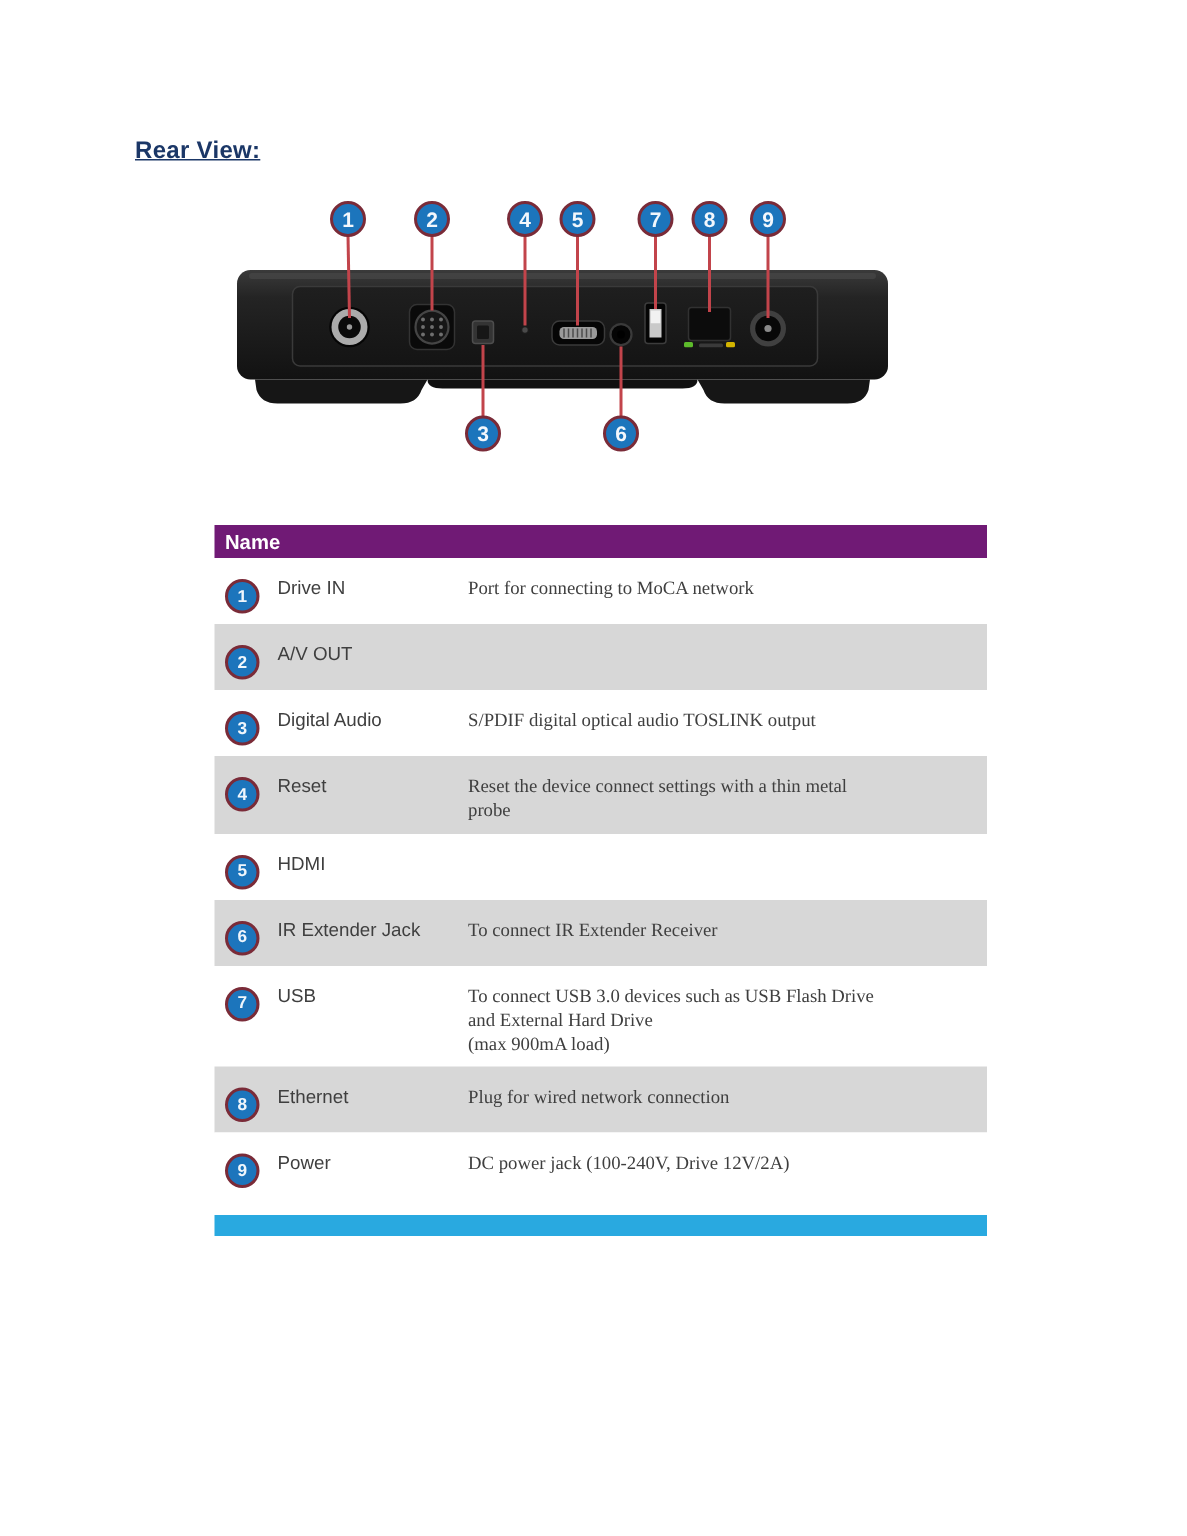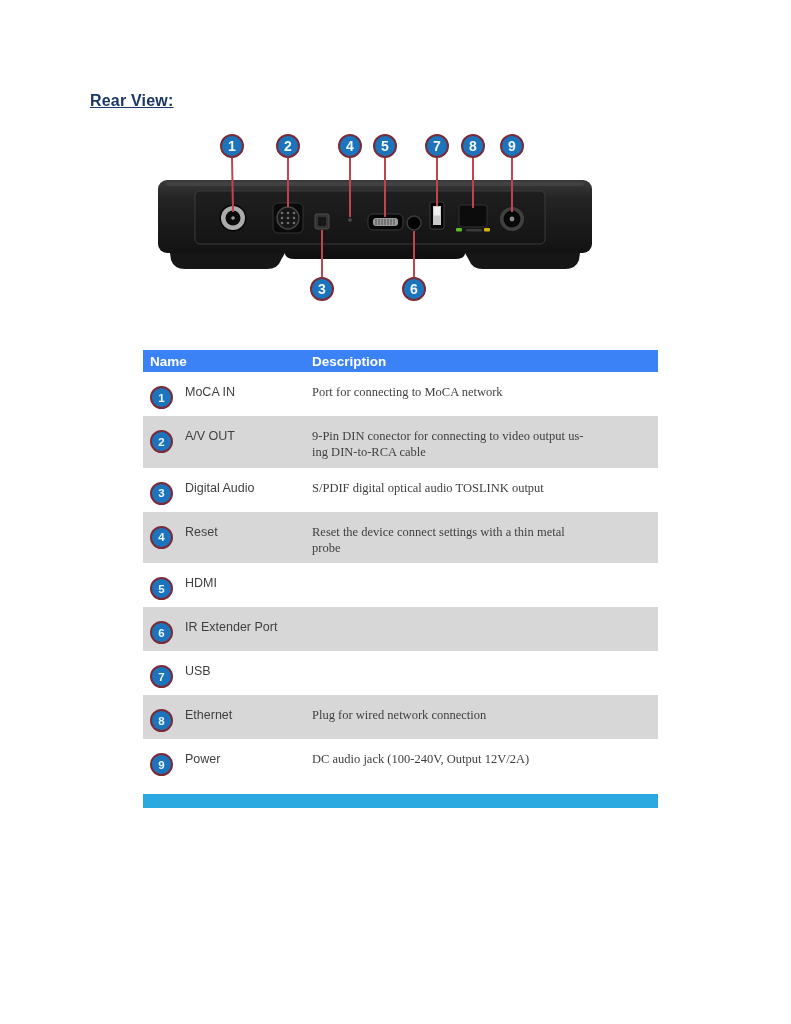--- a/index.html
+++ b/index.html
@@ -11,21 +11,21 @@
     font-size:16px;font-weight:bold;color:#1B3767;
     text-decoration:underline;letter-spacing:.2px;
   }
 
   .figure-wrap{position:absolute;left:150px;top:128px;width:450px;height:180px;}
 
   
   .ports-table{position:absolute;left:143px;top:350px;width:515px;font-size:12.5px;color:#3F3F3F;}
   .t-header{
     display:grid;grid-template-columns:162px 1fr;align-items:center;
-    height:22px;background:#3b82f6;color:#ffffff;font-weight:bold;font-size:13.5px;
+    height:22px;background:#701a75;color:#ffffff;font-weight:bold;font-size:13.5px;
     padding-left:7px;box-sizing:border-box;
   }
   .t-row{
     display:grid;grid-template-columns:35px 127px 1fr;
     padding:7px 6px 7px 7px;box-sizing:border-box;min-height:42px;
   }
   .t-row.gray{background:#D7D7D7;}
   .t-row.white{background:#ffffff;}
   .num-badge{
     width:19px;height:19px;border-radius:50%;
@@ -170,34 +170,31 @@
           <text x="264" y="166">6</text>
         </g>
       </g>
     </svg>
   </div>
 
   <div class="ports-table">
 
     <div class="t-header">
       <div>Name</div>
-      <div>Description</div>
     </div>
 
     <div class="t-row white">
       <span class="num-badge">1</span>
-      <div class="cell-name">MoCA IN</div>
+      <div class="cell-name">Drive IN</div>
       <div class="cell-desc">Port for connecting to MoCA network</div>
     </div>
 
     <div class="t-row gray">
       <span class="num-badge">2</span>
       <div class="cell-name">A/V OUT</div>
-      <div class="cell-desc">9-Pin DIN conector for connecting to video output us-
-ing DIN-to-RCA cable</div>
     </div>
 
     <div class="t-row white">
       <span class="num-badge">3</span>
       <div class="cell-name">Digital Audio</div>
       <div class="cell-desc">S/PDIF digital optical audio TOSLINK output</div>
     </div>
 
     <div class="t-row gray">
       <span class="num-badge">4</span>
@@ -206,36 +203,40 @@
 probe</div>
     </div>
 
     <div class="t-row white">
       <span class="num-badge">5</span>
       <div class="cell-name">HDMI</div>
     </div>
 
     <div class="t-row gray">
       <span class="num-badge">6</span>
-      <div class="cell-name">IR Extender Port</div>
+      <div class="cell-name">IR Extender Jack</div>
+      <div class="cell-desc">To connect IR Extender Receiver</div>
     </div>
 
     <div class="t-row white">
       <span class="num-badge">7</span>
       <div class="cell-name">USB</div>
+      <div class="cell-desc">To connect USB 3.0 devices such as USB Flash Drive
+and External Hard Drive
+(max 900mA load)</div>
     </div>
 
     <div class="t-row gray">
       <span class="num-badge">8</span>
       <div class="cell-name">Ethernet</div>
       <div class="cell-desc">Plug for wired network connection</div>
     </div>
 
     <div class="t-row white">
       <span class="num-badge">9</span>
       <div class="cell-name">Power</div>
-      <div class="cell-desc">DC audio jack (100-240V, Output 12V/2A)</div>
+      <div class="cell-desc">DC power jack (100-240V, Drive 12V/2A)</div>
     </div>
 
     <div class="t-footer"></div>
   </div>
 
 </div>
 
 </body></html>

